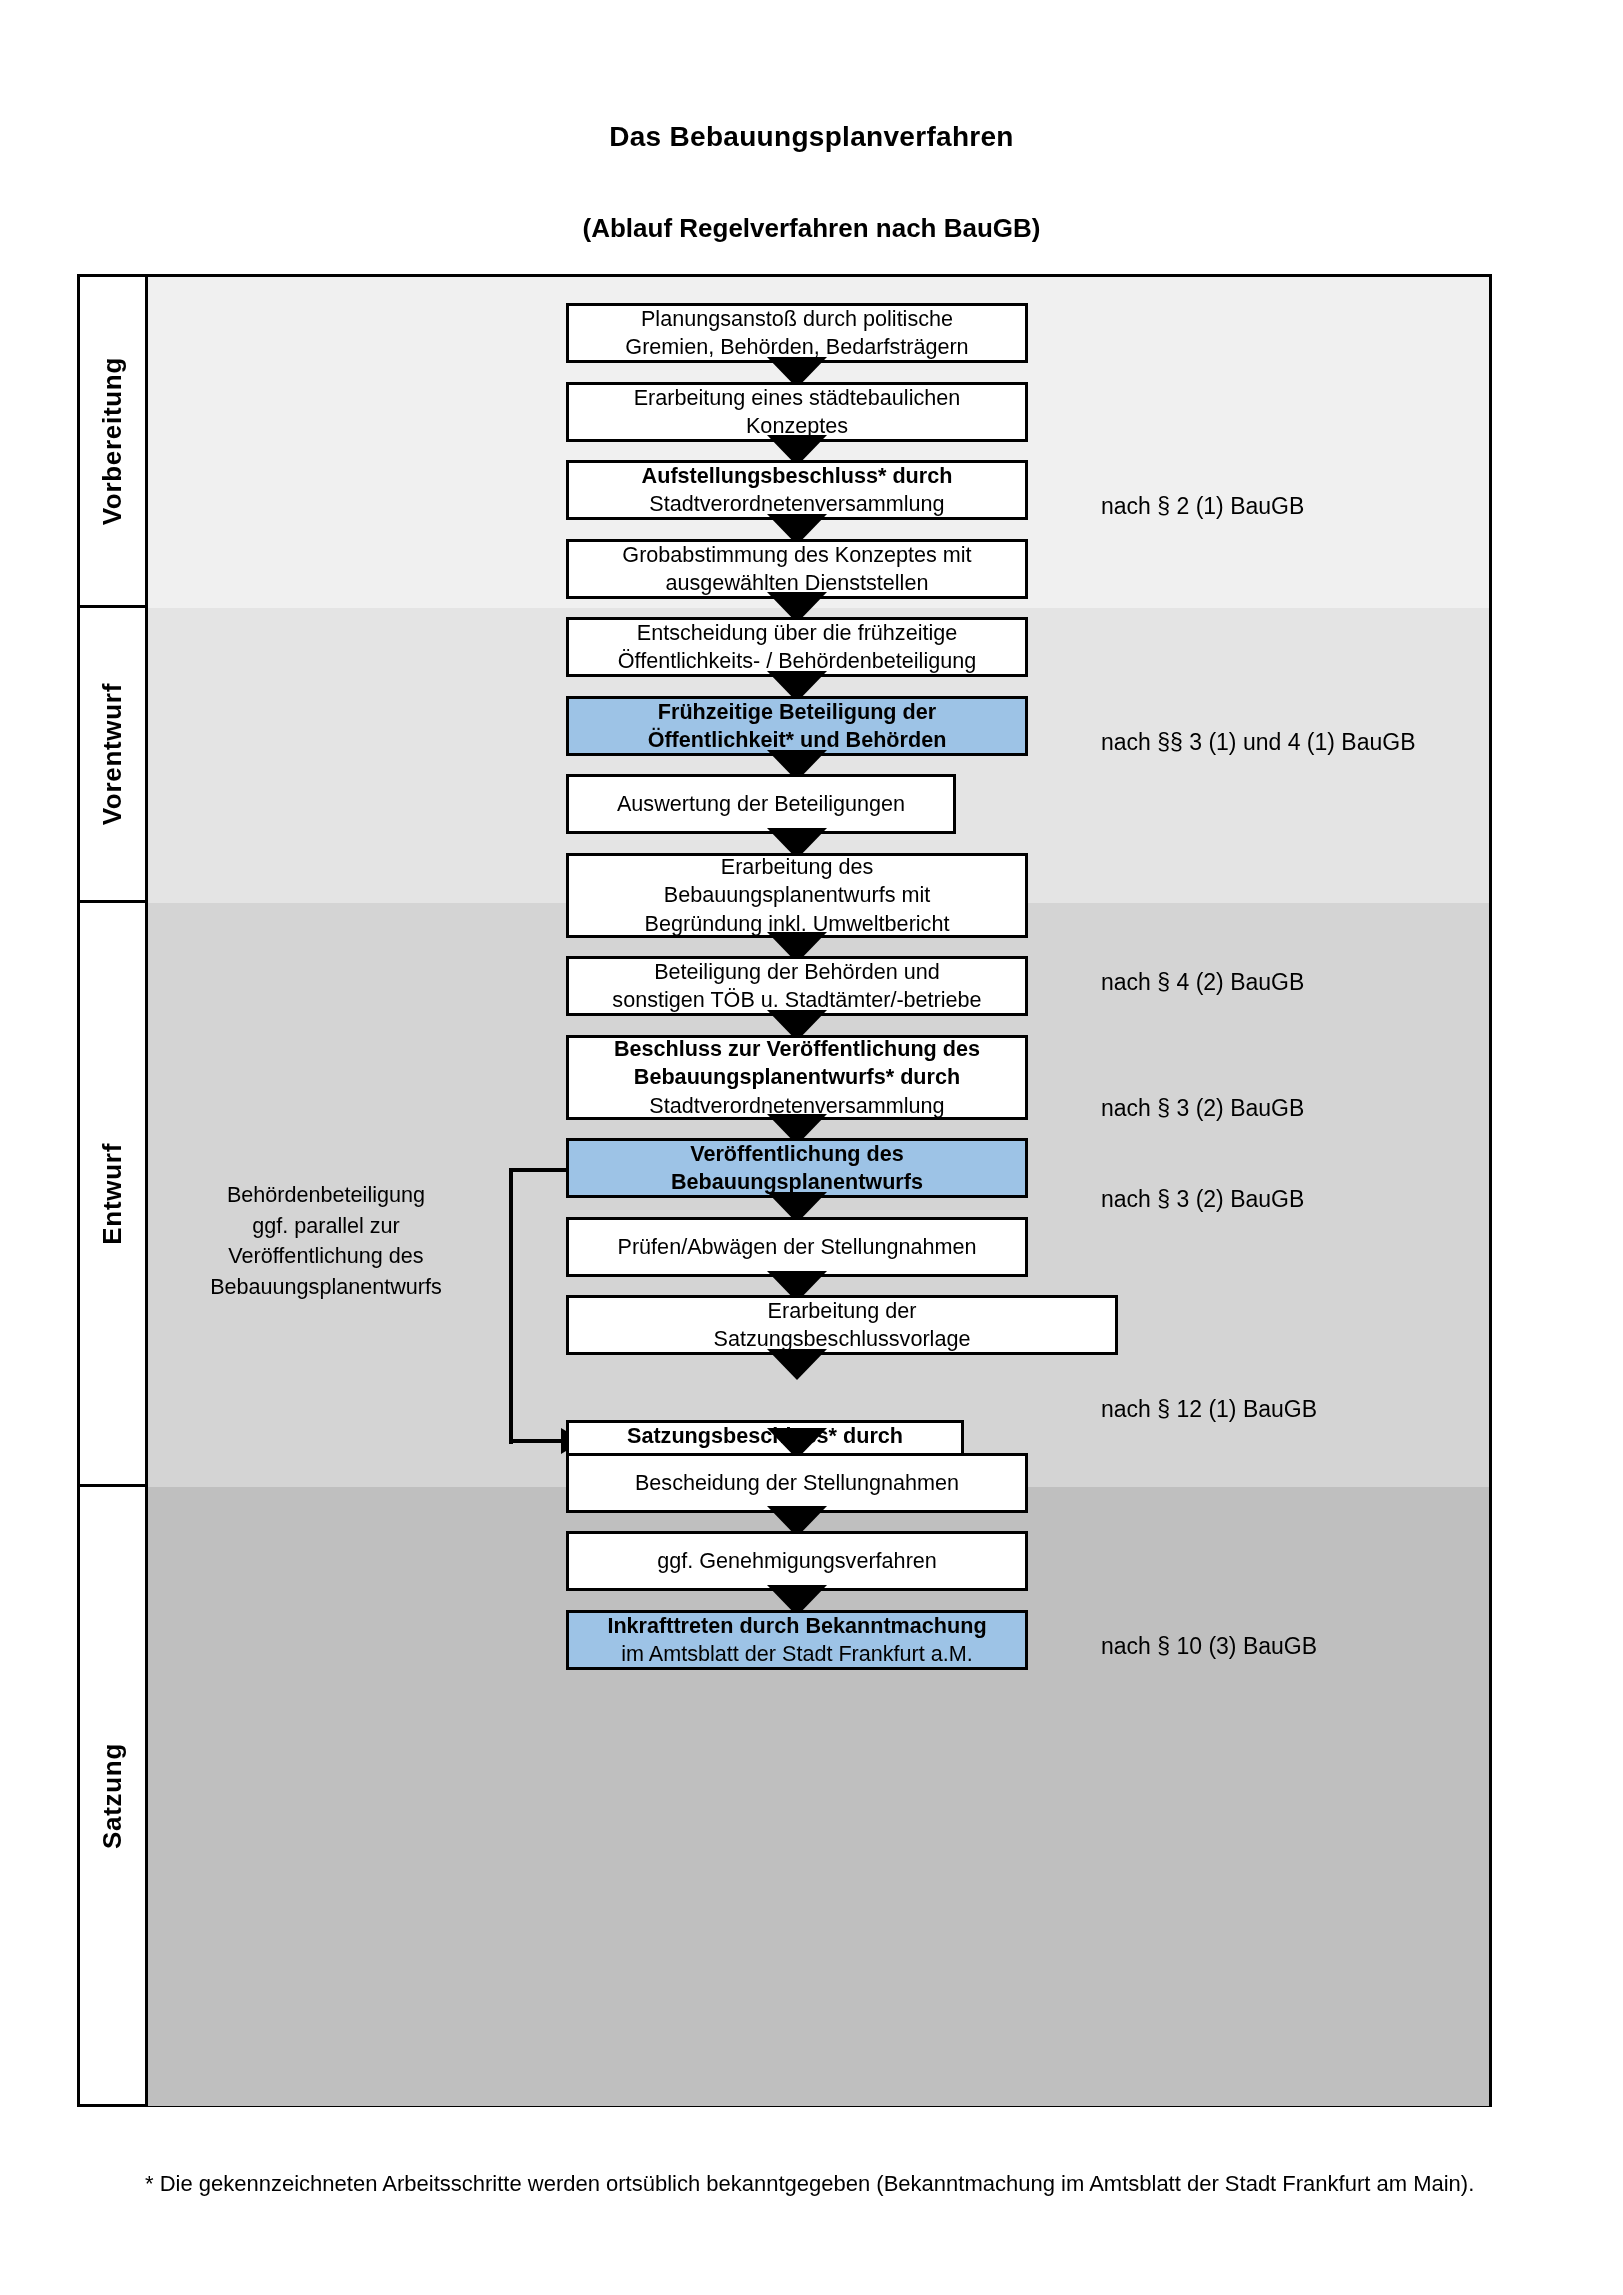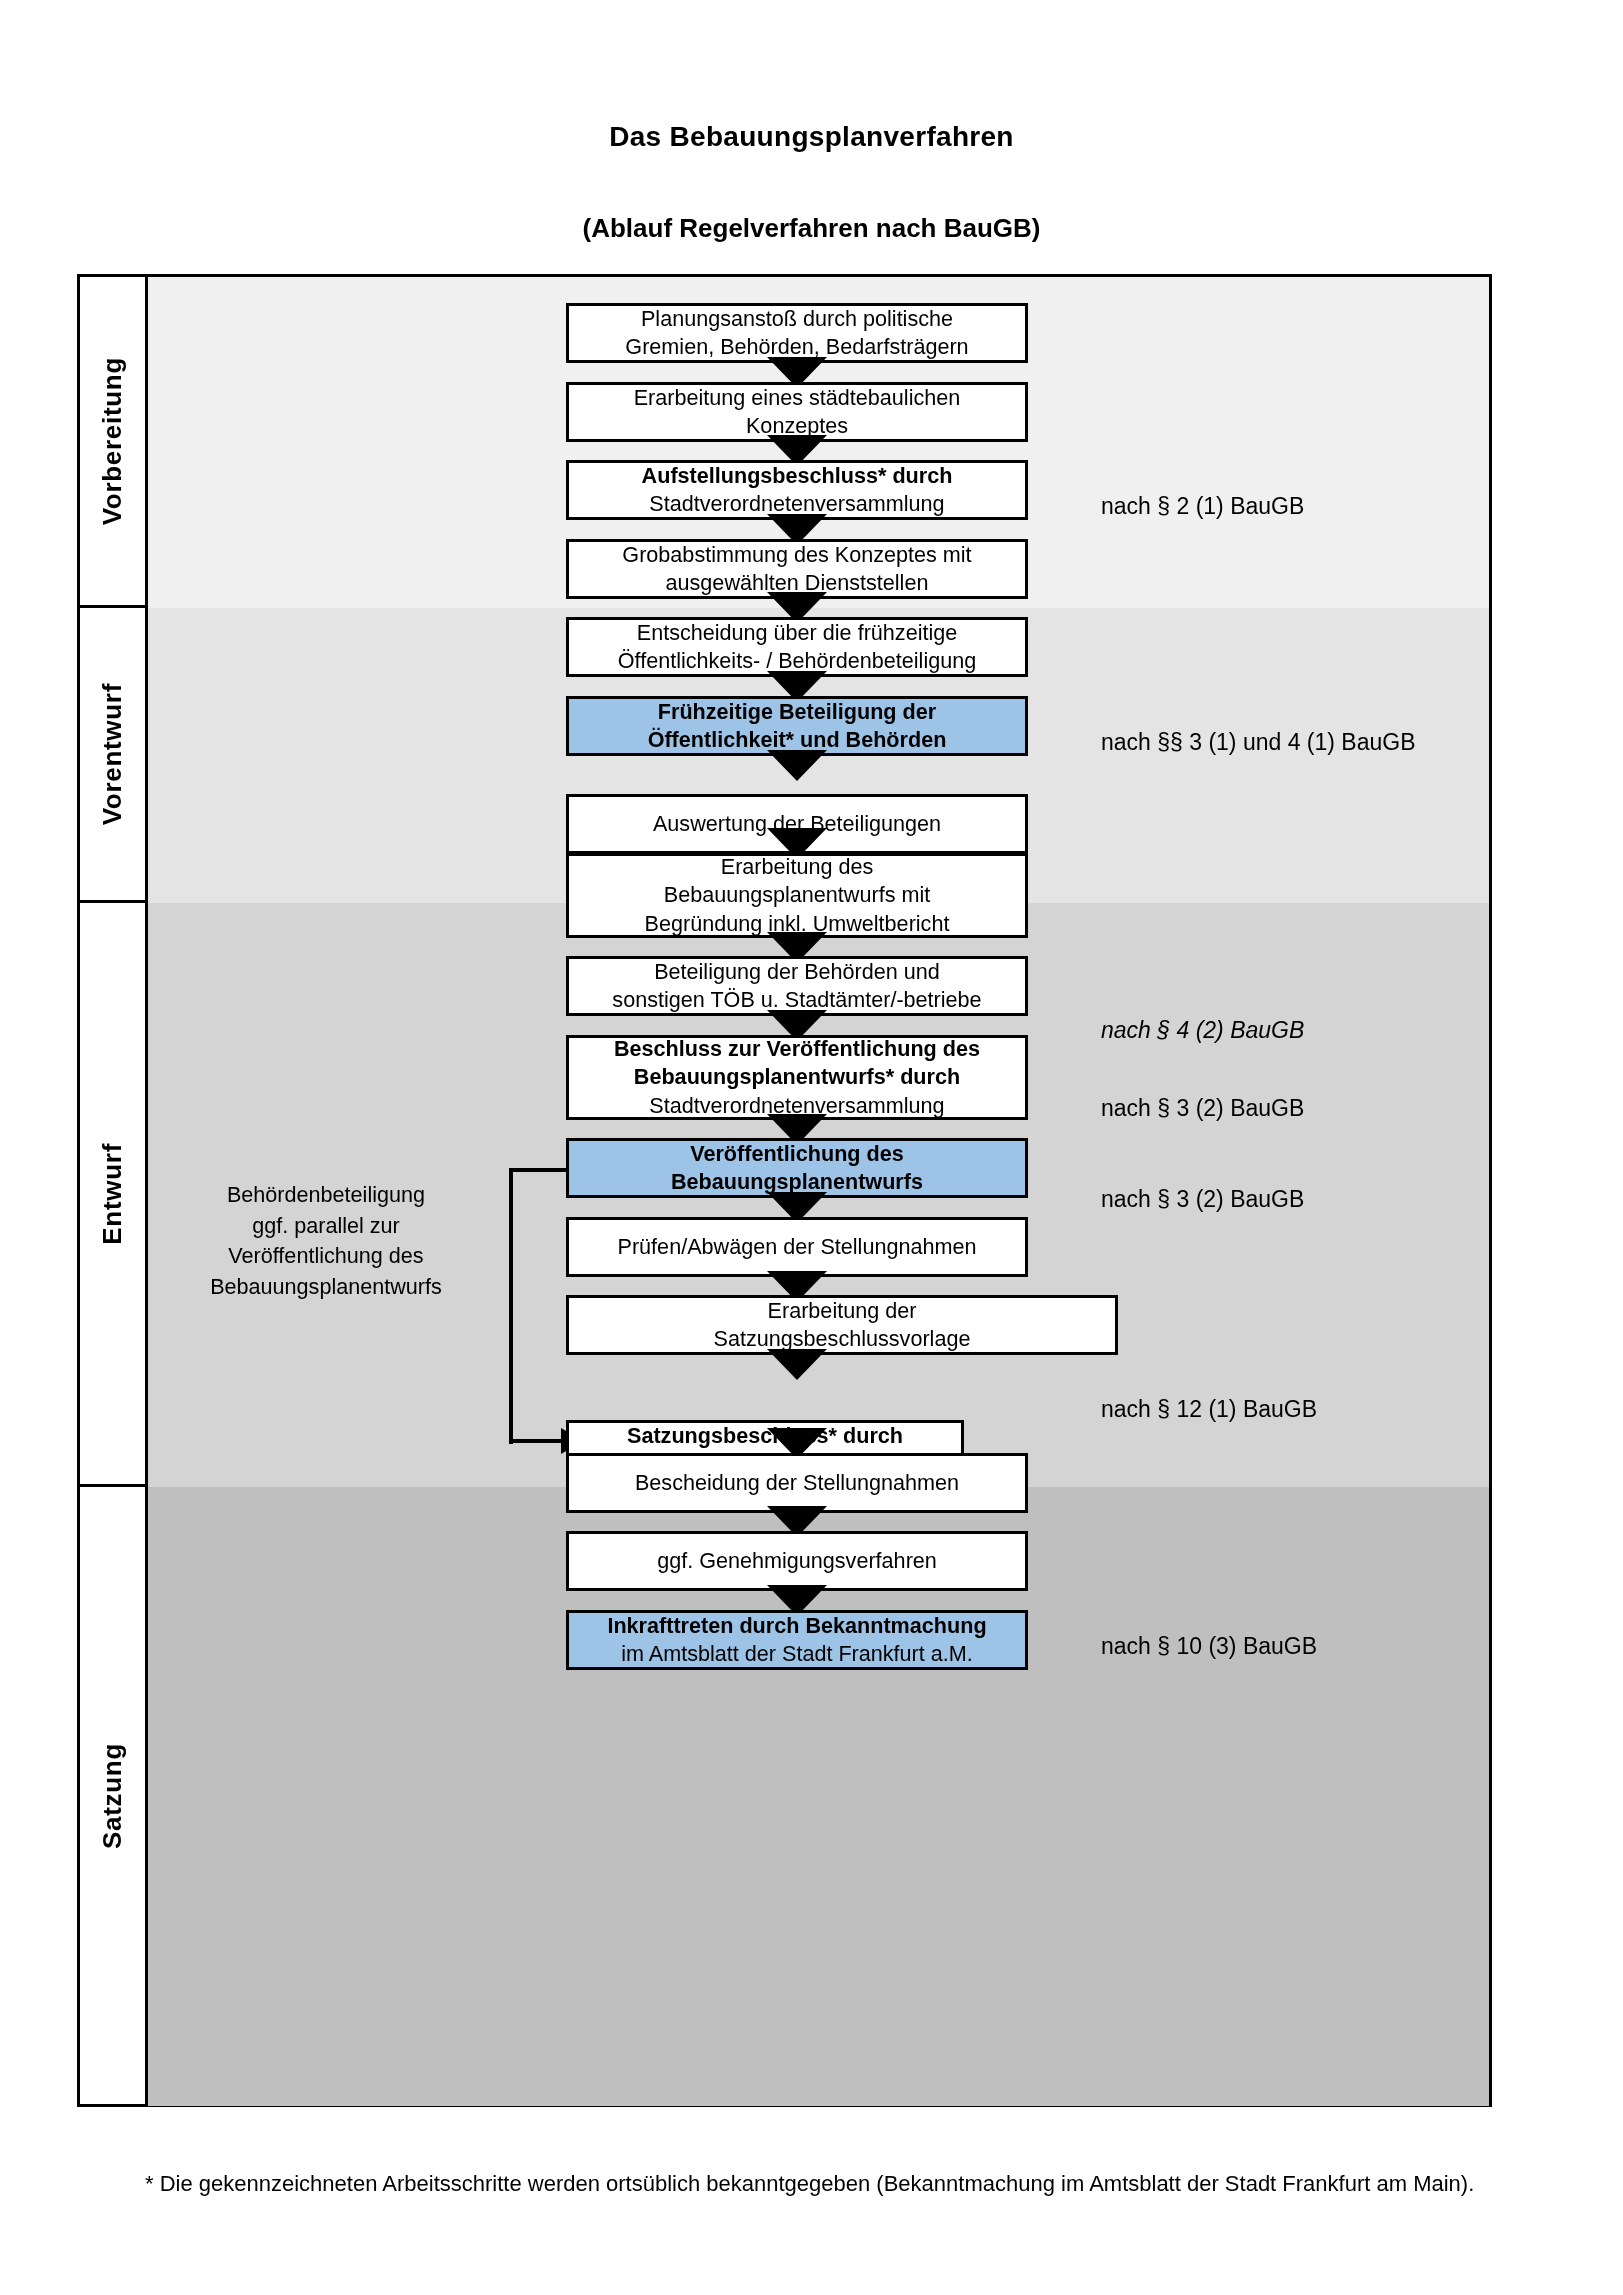--- a/index.html
+++ b/index.html
@@ -227,21 +227,21 @@
     <span class="ln">Öffentlichkeits- / Behördenbeteiligung</span>
   </div>
   <div class="arrow-down" style="left:687px;top:394px;"></div>
 
   <div class="flow-box blue" style="left: 486px; top: 419px; width: 462px; height: 60px; background: rgb(157, 195, 230);">
     <span class="ln"><b>Frühzeitige Beteiligung der</b></span>
     <span class="ln"><b>Öffentlichkeit* und Behörden</b></span>
   </div>
   <div class="arrow-down" style="left:687px;top:473px;"></div>
 
-  <div class="flow-box" style="left:486px;top:497px;width:462px;height:60px;margin-top:20px;">
+  <div class="flow-box" style="left:486px;top:497px;width:390px;height:60px;">
     <span class="ln">Auswertung der Beteiligungen</span>
   </div>
   <div class="arrow-down" style="left:687px;top:551px;"></div>
 
   <div class="flow-box" style="left:486px;top:576px;width:462px;height:85px;">
     <span class="ln">Erarbeitung des</span>
     <span class="ln">Bebauungsplanentwurfs mit</span>
     <span class="ln">Begründung inkl. Umweltbericht</span>
   </div>
   <div class="arrow-down" style="left:687px;top:655px;"></div>
@@ -292,21 +292,21 @@
   </div>
   <div class="arrow-down" style="left:687px;top:1308px;"></div>
 
   <div class="flow-box blue" style="left: 486px; top: 1333px; width: 462px; height: 60px; background: rgb(157, 195, 230);">
     <span class="ln"><b>Inkrafttreten durch Bekanntmachung</b></span>
     <span class="ln">im Amtsblatt der Stadt Frankfurt a.M.</span>
   </div>
 
   <div class="legal-ref" style="left:1021px;top:216px;">nach § 2 (1) BauGB</div>
   <div class="legal-ref" style="left:1021px;top:452px;">nach §§ 3 (1) und 4 (1) BauGB</div>
-  <div class="legal-ref" style="left:1021px;top:740px;font-style:italic;">nach § 4 (2) BauGB</div>
+  <div class="legal-ref" style="left:1021px;top:692px;">nach § 4 (2) BauGB</div>
   <div class="legal-ref" style="left:1021px;top:818px;">nach § 3 (2) BauGB</div>
   <div class="legal-ref" style="left:1021px;top:909px;">nach § 3 (2) BauGB</div>
   <div class="legal-ref" style="left:1021px;top:1119px;">nach § 12 (1) BauGB</div>
   <div class="legal-ref" style="left:1021px;top:1356px;">nach § 10 (3) BauGB</div>
 
 </div>
 
 <div id="footnote">* Die gekennzeichneten Arbeitsschritte werden ortsüblich bekanntgegeben (Bekanntmachung im Amtsblatt  der Stadt Frankfurt am Main).</div>
 
 

